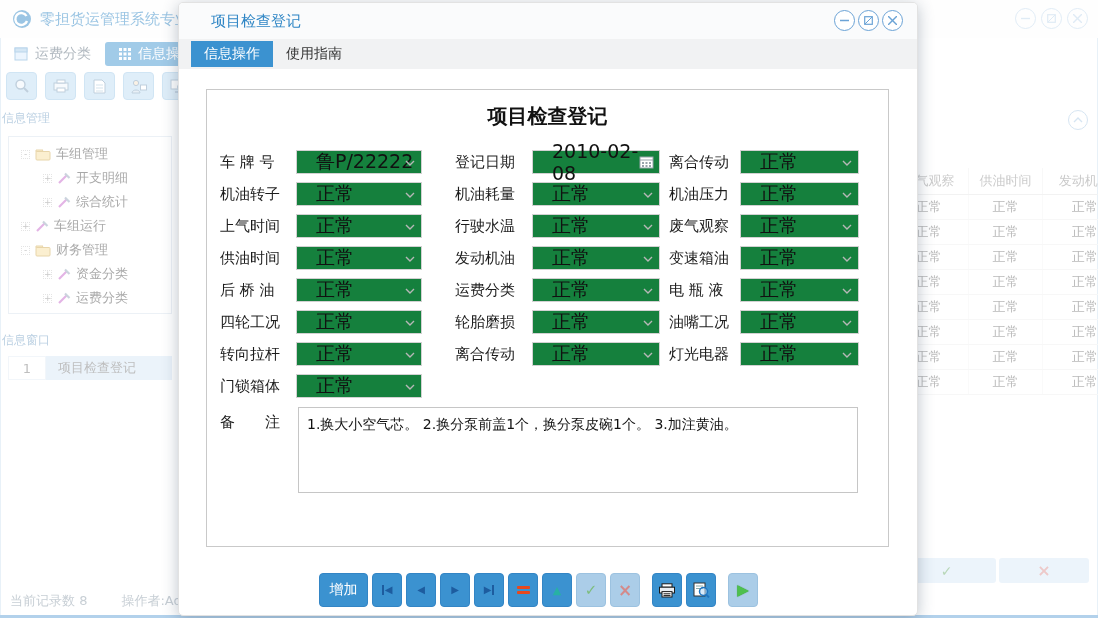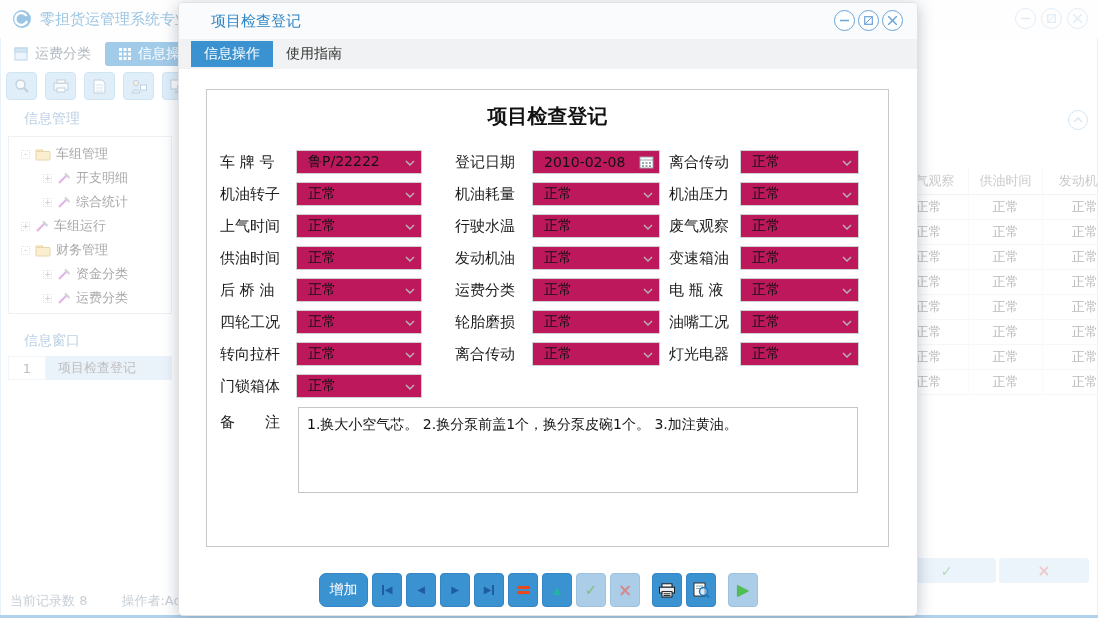--- a/index.html
+++ b/index.html
@@ -17,21 +17,21 @@
         display:flex; align-items:center; justify-content:center; cursor:pointer; }
 
   .main-tabs { position:absolute; top:42px; left:14px; display:flex; gap:14px; height:24px; align-items:center; }
   .main-tab { display:flex; align-items:center; gap:7px; color:#5a6b7a; font-size:14px; white-space:nowrap; cursor:pointer; }
   .main-tab.active { background:#3b92d0; color:#fff; padding:3px 14px; border-radius:3px; }
 
   .main-toolbar { position:absolute; top:72px; left:6px; display:flex; gap:8px; }
   .tool-btn { width:31px; height:28px; background:#bcdcf3; border:1px solid #9ec8e8; border-radius:4px;
               display:flex; align-items:center; justify-content:center; cursor:pointer; }
 
-  .side-header { position:absolute; left:0; width:170px; color:#6f9cc2; font-size:14px; padding-left:24px; }
+  .side-header { position:absolute; left:0; width:170px; color:#6f9cc2; font-size:12px; padding-left:2px; }
   .tree-panel { position:absolute; left:8px; top:136px; width:164px; height:178px; background:#fff;
                 border:1px solid #d7e2ec; padding:5px 0 0 6px; overflow:hidden; }
   .tree-row { height:24px; display:flex; align-items:center; gap:5px; font-size:13px; color:#4a4a4a; cursor:pointer; white-space:nowrap; }
   .toggle { width:9px; height:9px; line-height:7px; text-align:center; font-size:9px; color:#8f8f8f;
             border:1px dotted #c6c6c6; background:#fff; flex:none; }
   .tree-label { white-space:nowrap; }
 
   .window-list { position:absolute; left:8px; top:356px; width:164px; height:24px; display:flex; font-size:13px; }
   .wl-index { width:38px; background:#fff; border:1px solid #e4ecf4; color:#777;
               display:flex; align-items:center; justify-content:center; }
@@ -66,37 +66,37 @@
         display:flex; align-items:center; justify-content:center; cursor:pointer; background:#fff; }
   .modal-tabs { height:30px; background:#f1f2f3; display:flex; align-items:center; padding-left:12px; }
   .mtab { height:26px; display:flex; align-items:center; padding:0 13px; font-size:14px; color:#333; cursor:pointer; }
   .mtab.active { background:#3b92d0; color:#fff; }
 
   .form-panel { position:absolute; left:27px; top:86px; width:683px; height:458px; border:1px solid #c9c9c9; background:#fff; }
   .form-title { text-align:center; font-size:20px; font-weight:bold; color:#111; margin-top:13px; }
   .form-grid { position:absolute; left:0; top:60px; width:100%; }
   .form-row { position:relative; height:32px; }
   .flbl { position:absolute; top:3px; font-size:15px; color:#1c1c1c; white-space:pre; }
-  .fctl { position:absolute; top:0; height:24px; border:1px solid #d2d2d2; background:#be185d;
-          display:flex; align-items:center; padding-left:11px; font-size:14px; color:#111; cursor:pointer; }
+  .fctl { position:absolute; top:0; height:24px; border:1px solid #d2d2d2; background:#15803d;
+          display:flex; align-items:center; padding-left:19px; font-size:19px; color:#111; cursor:pointer; }
   .p0 .flbl { left:13px; }  .p0 .fctl { left:89px;  width:126px; }
   .p1 .flbl { left:240px;margin-left:8px; } .p1 .fctl { left:325px; width:128px; }
   .p2 .flbl { left:462px; } .p2 .fctl { left:533px; width:119px; }
   .sel-arr { position:absolute; right:6px; top:9px; }
   .cal-ico { position:absolute; right:5px; top:4px; }
 
   .remark-row { position:absolute; left:0; top:317px; width:100%; }
   .remark-row .flbl { left:13px; top:6px; }
   .remark-row textarea { position:absolute; left:91px; top:0; width:560px; height:86px; border:1px solid #c6c6c6;
           font-size:14px; padding:5px 8px; resize:none; color:#111; font-family:inherit; line-height:1.6; }
 
   .modal-footer { position:absolute; left:140px; top:570px; display:flex; gap:4px; align-items:center; }
   .btn { width:30px; height:34px; background:#3b92d0; border:1px solid #3385c5; border-radius:4px;
          display:flex; align-items:center; justify-content:center; cursor:pointer; }
-  .btn.txt { width:49px; color:#fff; font-size:14px;border-radius:7px; }
+  .btn.txt { width:49px; color:#fff; font-size:14px; }
   .btn.dis { background:#abcde8; border-color:#9cc2e0; }
   .btn.gap { margin-left:8px; }
   .navset { display:flex; align-items:center; gap:1px; }
   .navtri { color:#1d5c9f; font-size:10px; line-height:1; }
   .navbar { width:2px; height:10px; background:#1d5c9f; }
   .eqicon span { display:block; width:13px; height:3px; background:#e8491d; margin:2px 0; border-radius:1px; }
   .editri { color:#27b1a4; font-size:11px; line-height:1; }
   .chkicon { color:#7dbd7d; font-size:15px; font-weight:bold; line-height:1; }
   .crsicon { color:#d48a8a; font-size:17px; font-weight:bold; line-height:1; }
   .playicon { color:#4ec04e; font-size:15px; line-height:1; text-shadow:0 0 1px #2e8f2e; }

